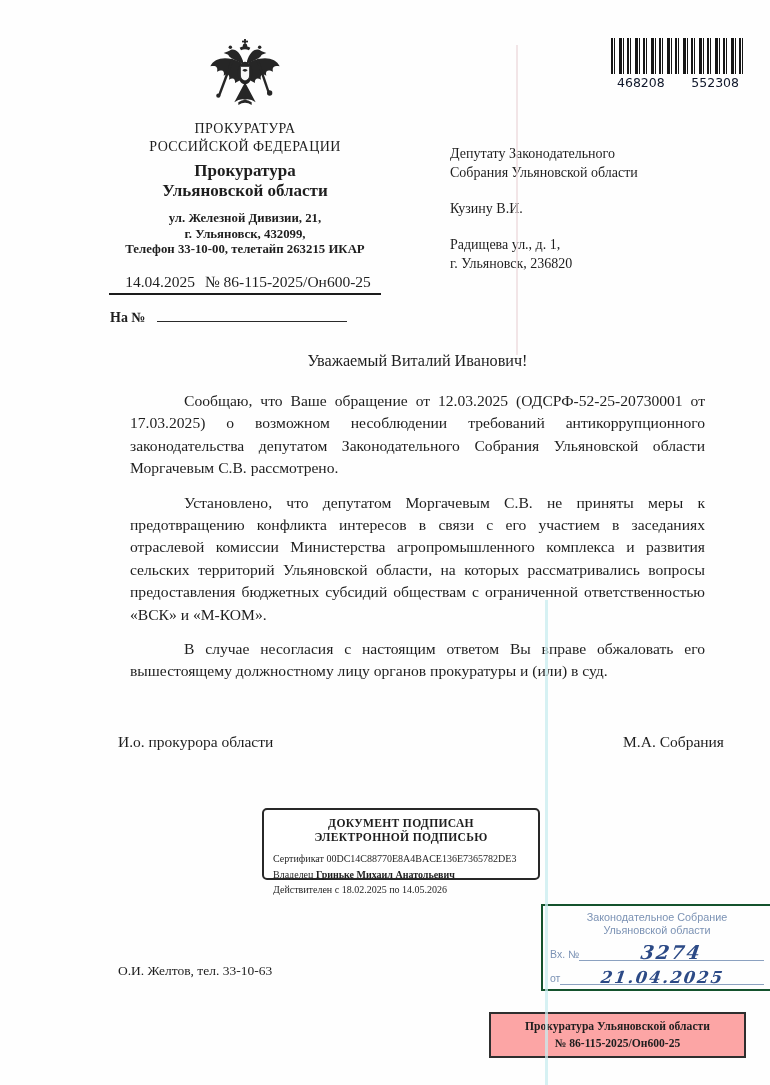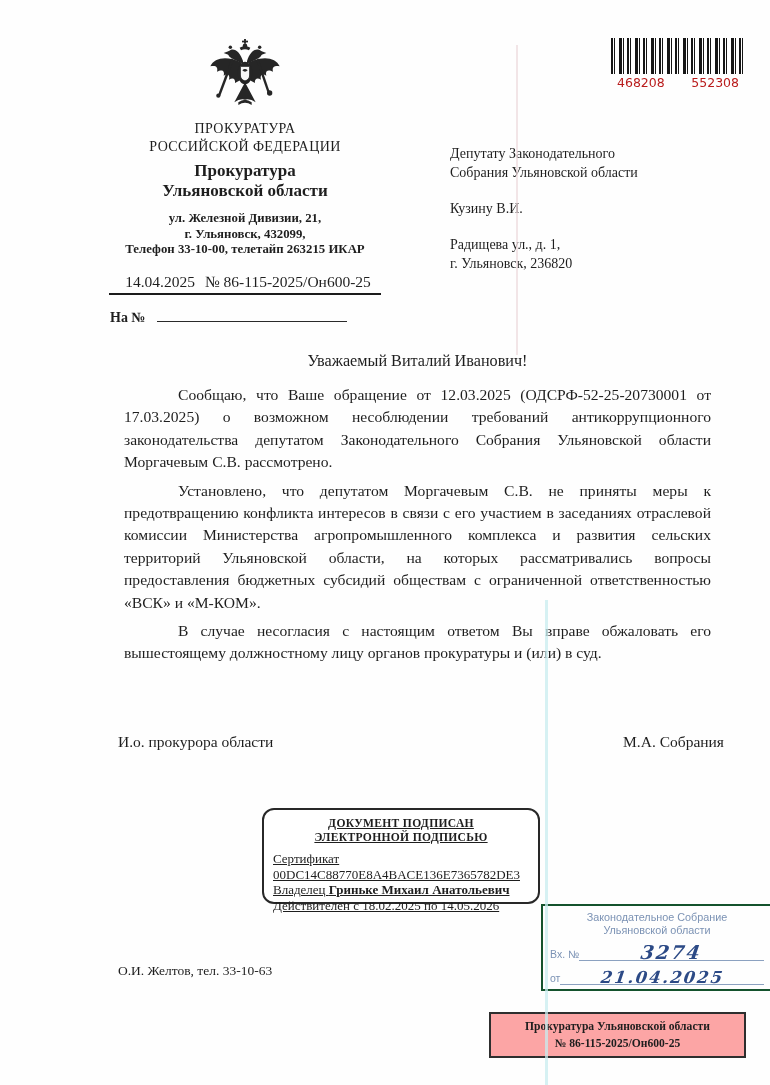--- a/index.html
+++ b/index.html
@@ -21,40 +21,40 @@
   .refline .u{display:inline-block;border-bottom:2px solid #1c1c1c;padding:0 10px 2px 16px;}
   .refline .num{margin-left:10px;}
   .na-line{margin-top:13px;text-align:left;padding-left:20px;font-weight:bold;font-size:14px;}
   .na-line .blank{display:inline-block;width:190px;border-bottom:1.5px solid #2a2a2a;height:13px;margin-left:12px;}
 
   
   .barcode-wrap{position:absolute;left:611px;top:38px;width:134px;}
   .barcode-bars{height:36px;width:134px;
     background:repeating-linear-gradient(90deg,#161616 0 2px,#fff 2px 3px,#161616 3px 4px,#fff 4px 8px,#161616 8px 11px,#fff 11px 12px,#161616 12px 13px,#fff 13px 16px);}
   .barcode-nums{display:flex;justify-content:space-between;padding:1px 6px 0 6px;
-    font-family:"DejaVu Sans",sans-serif;font-size:12.5px;color:#b91c1c;}
+    font-family:"DejaVu Sans",sans-serif;font-size:12.5px;color:#0f172a;}
 
   
   .recipient{position:absolute;left:450px;top:144px;font-size:14px;line-height:19px;}
   .recipient div{margin:0;}
   .recipient .gap{height:17px;}
 
   
   .salutation{position:absolute;left:118px;top:352px;width:599px;text-align:center;font-size:16.2px;}
   .body-text{position:absolute;left:118px;top:378px;width:599px;font-size:15.6px;line-height:22.4px;text-align:justify;}
-  .body-text p{margin:6px;text-indent:54px;}
+  .body-text p{margin:12px;text-indent:54px;}
 
   
   .sig-row{position:absolute;left:118px;top:733px;width:606px;display:flex;justify-content:space-between;font-size:15.5px;}
 
   
-  .esign{position:absolute;left:262px;top:808px;width:278px;height:96px;border:2px solid #282828;border-radius:12px;
-    box-sizing:border-box;padding-top:7px;background:#fff;text-decoration:underline;}
+  .esign{position:absolute;left:262px;top:808px;width:278px;height:72px;border:2px solid #282828;border-radius:5px;
+    box-sizing:border-box;padding-top:7px;background:#fff;}
   .esign-title{text-align:center;font-weight:bold;font-size:11.6px;line-height:14px;letter-spacing:.3px;}
-  .esign-info{margin-top:6px;padding-left:9px;font-size:13px;line-height:15.6px;}
+  .esign-info{margin-top:6px;padding-left:9px;font-size:10px;line-height:15.6px;}
   .esign-info b{font-weight:bold;}
 
   
   .executor{position:absolute;left:118px;top:955px;font-size:13.5px;margin-top:8px;}
 
   
   .inbox-stamp{position:absolute;left:541px;top:904px;width:232px;height:87px;border:2px solid #14532d;
     box-sizing:border-box;color:#7b92b4;background:rgba(255,255,255,.2);padding:5px 7px 0 7px;z-index:4;}
   .inbox-org{font-family:"Liberation Sans",sans-serif;font-size:10.8px;line-height:13px;text-align:center;}
   .stamp-row{display:flex;align-items:flex-end;margin-top:4px;height:20px;}

